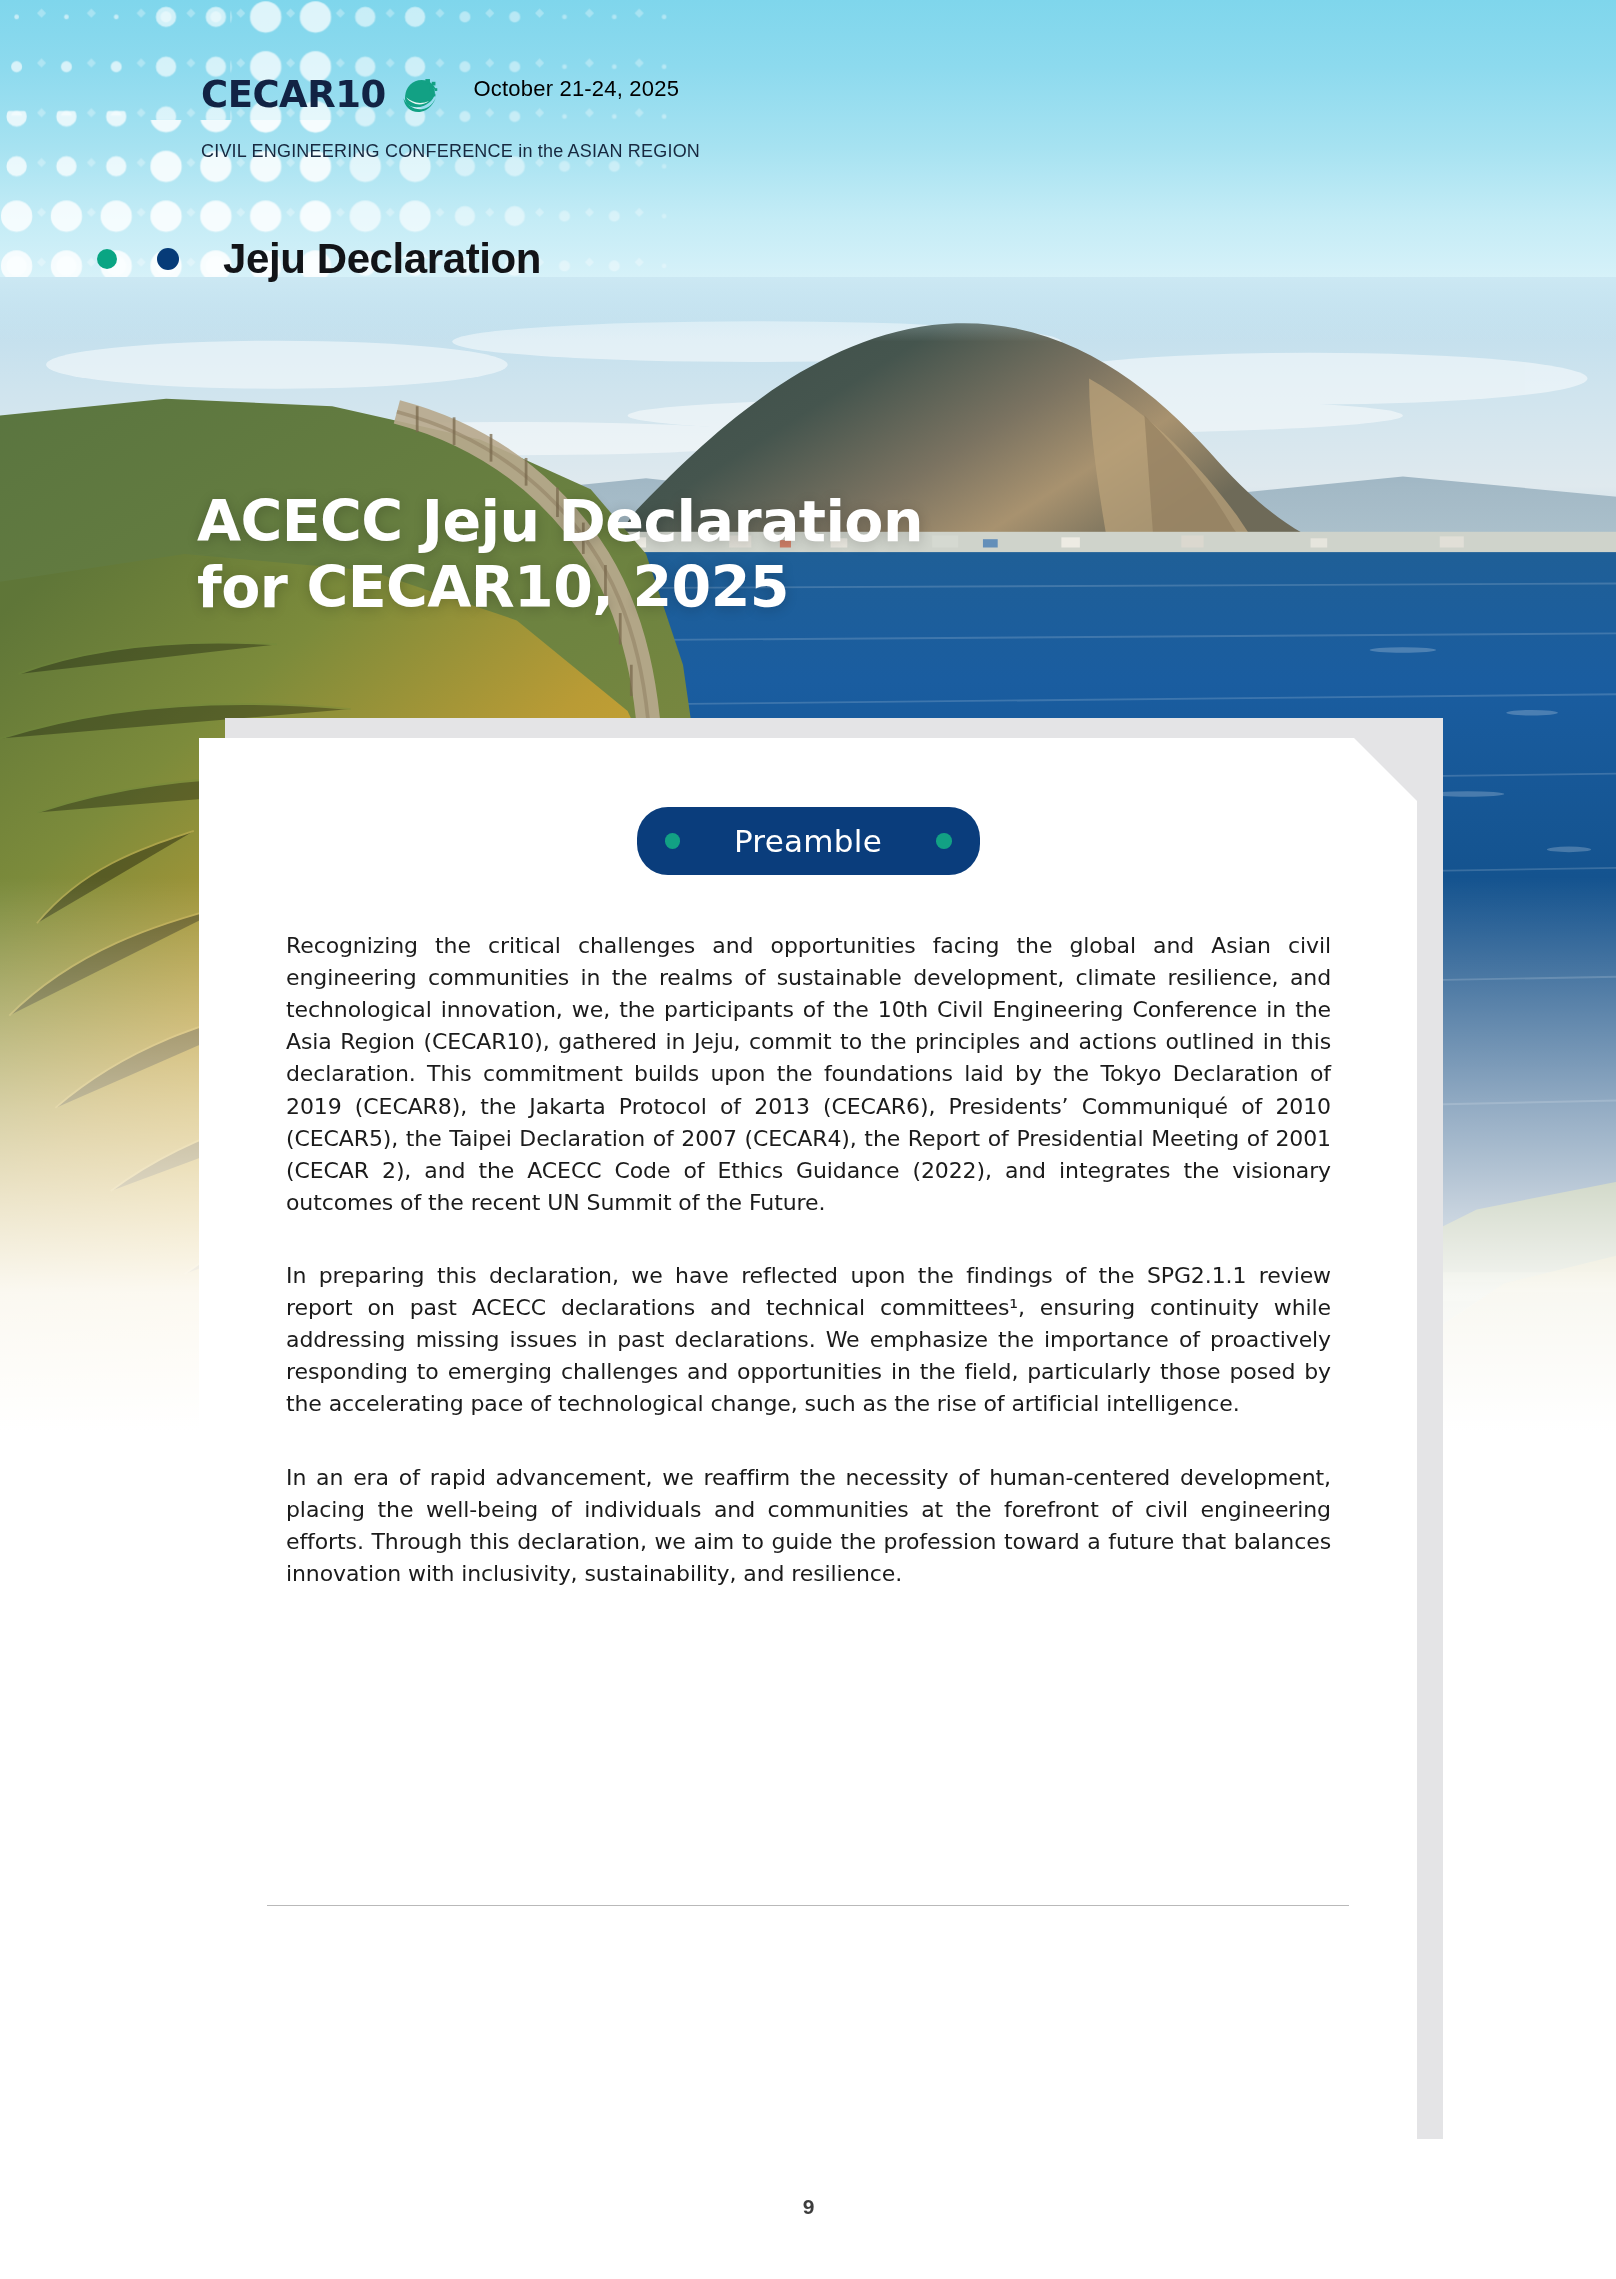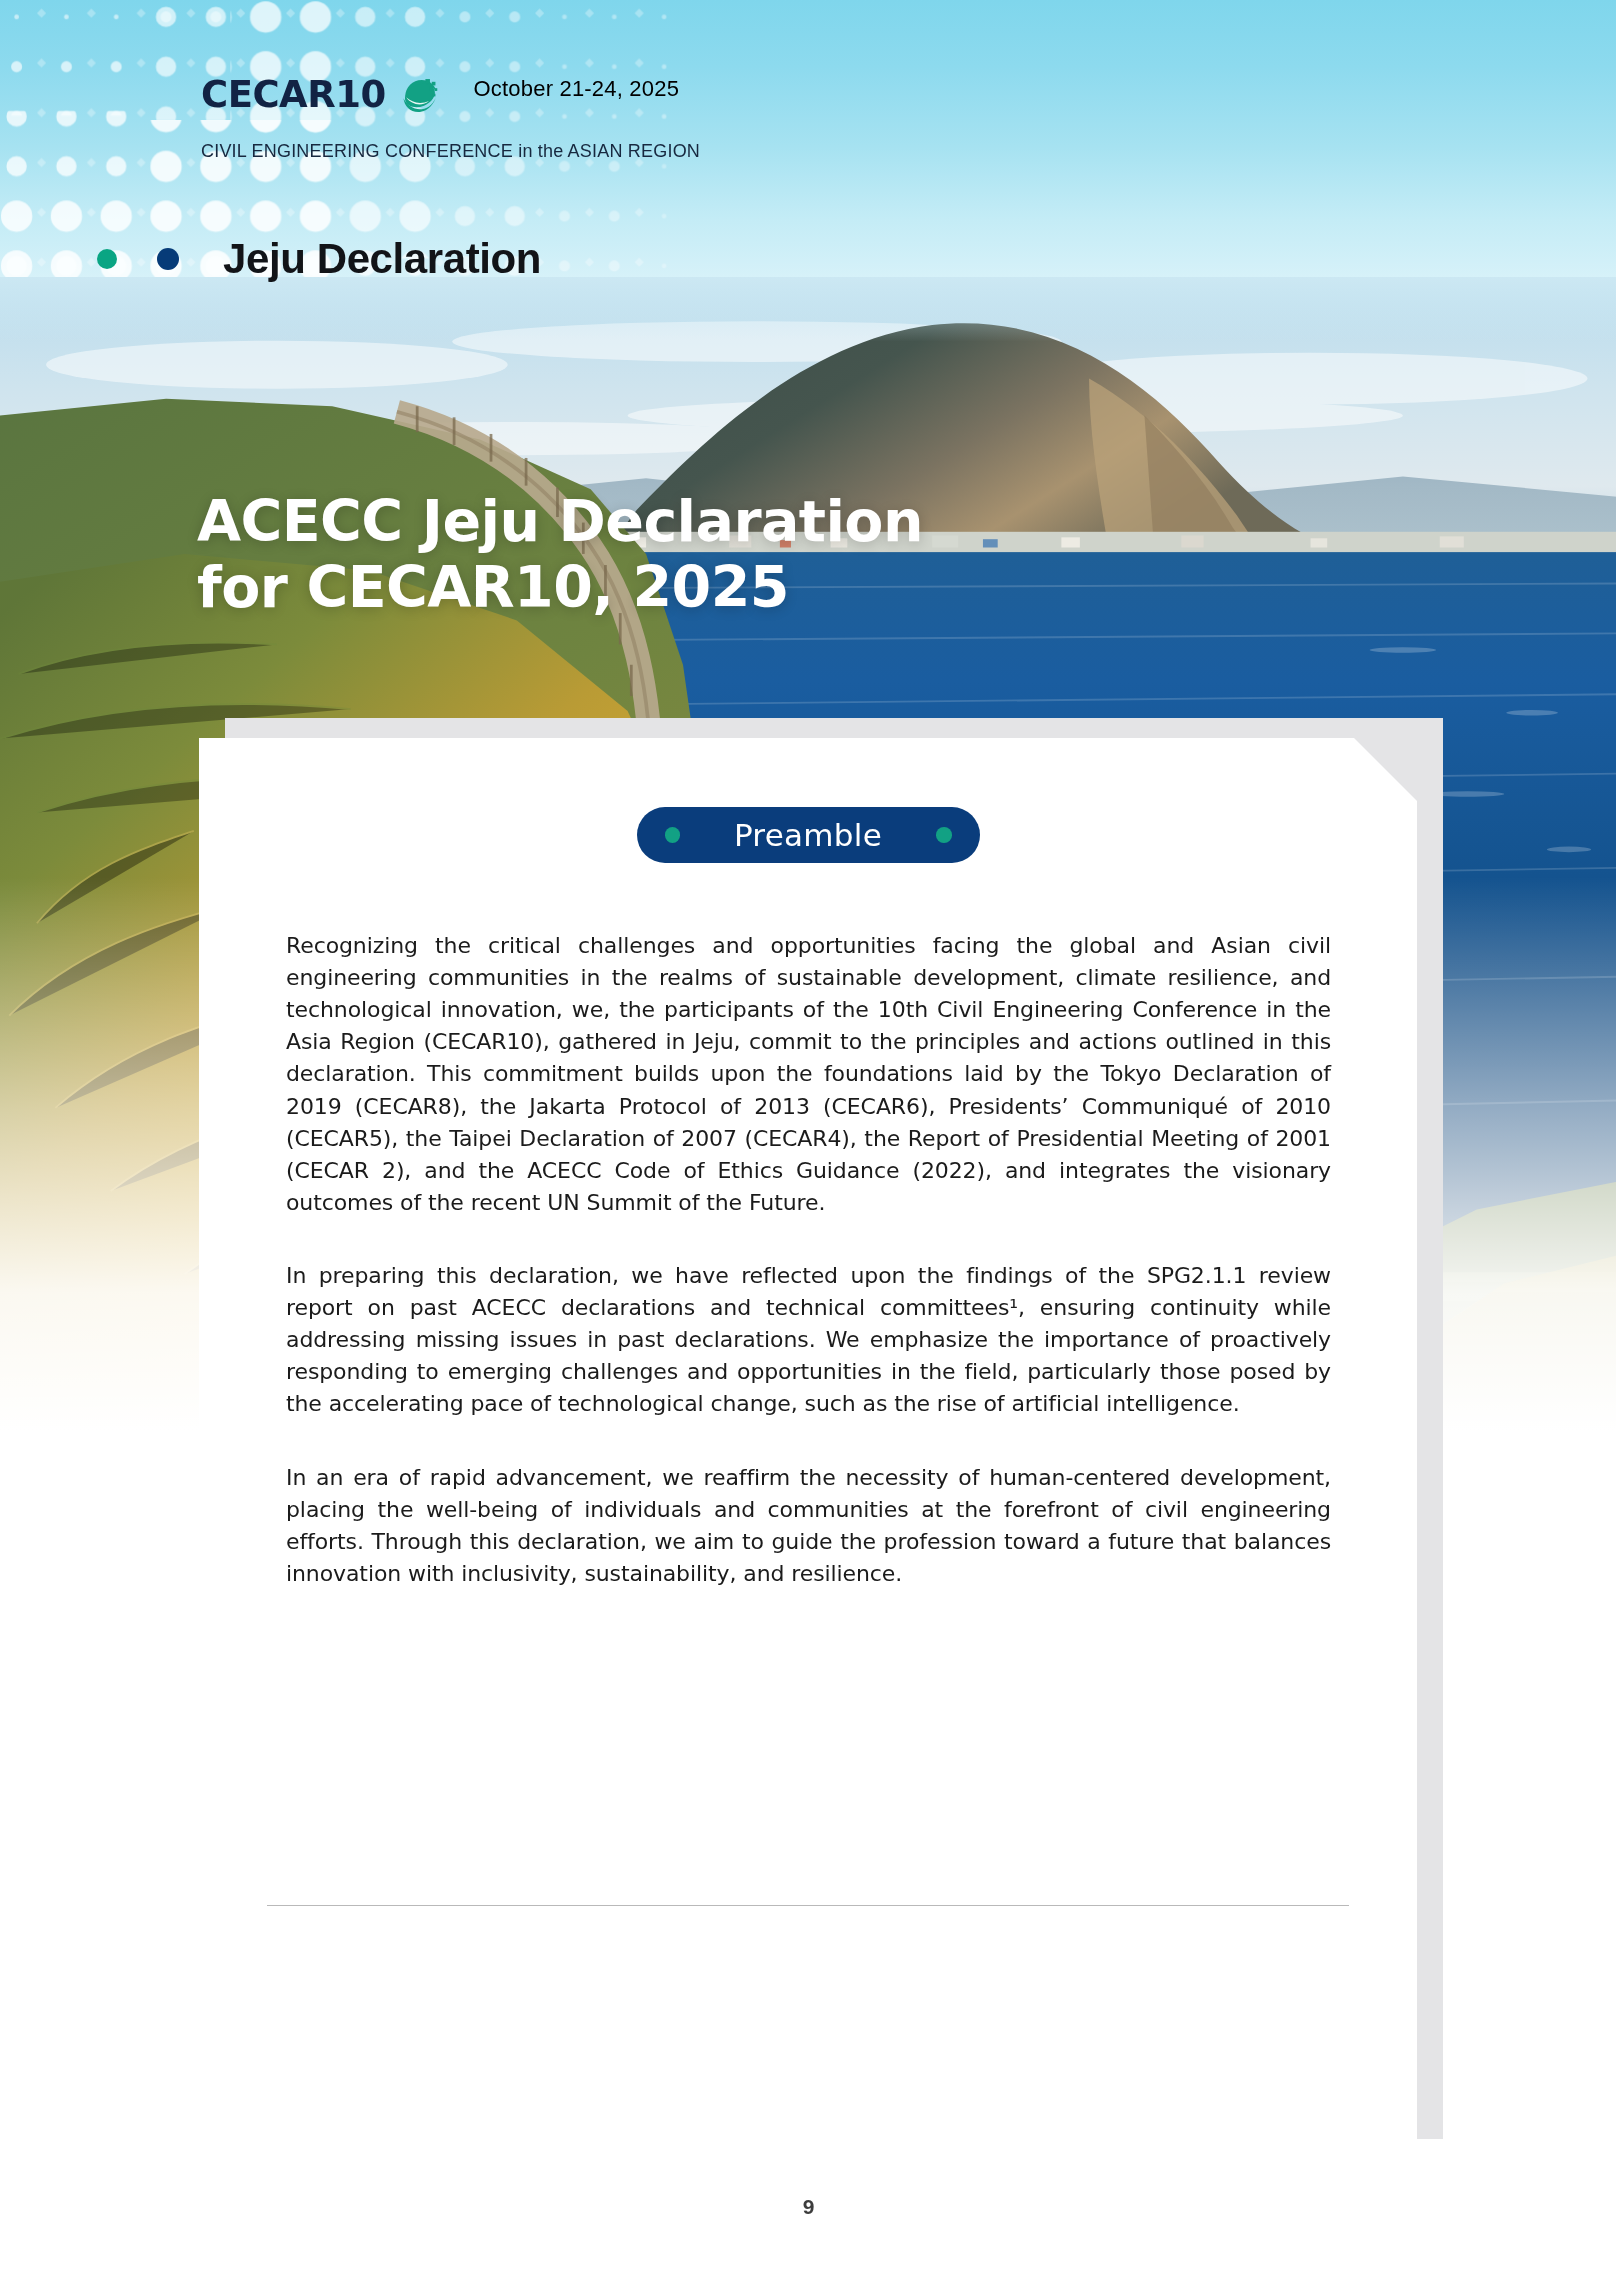--- a/index.html
+++ b/index.html
@@ -163,21 +163,21 @@
     left: 0; right: 0; top: 69px;
     display: flex;
     justify-content: center;
   }
   .pill {
     display: flex;
     align-items: center;
     gap: 0;
     background: #0a3d7c;
     border-radius: 31px;
-    height: 56px;
+    height: 68px;
     padding: 0 28px;
     min-width: 343px;
     justify-content: space-between;
   }
   .pill-dot {
     width: 15.7px; height: 15.7px;
     border-radius: 50%;
     background: #12a184;
     flex: none;
   }

